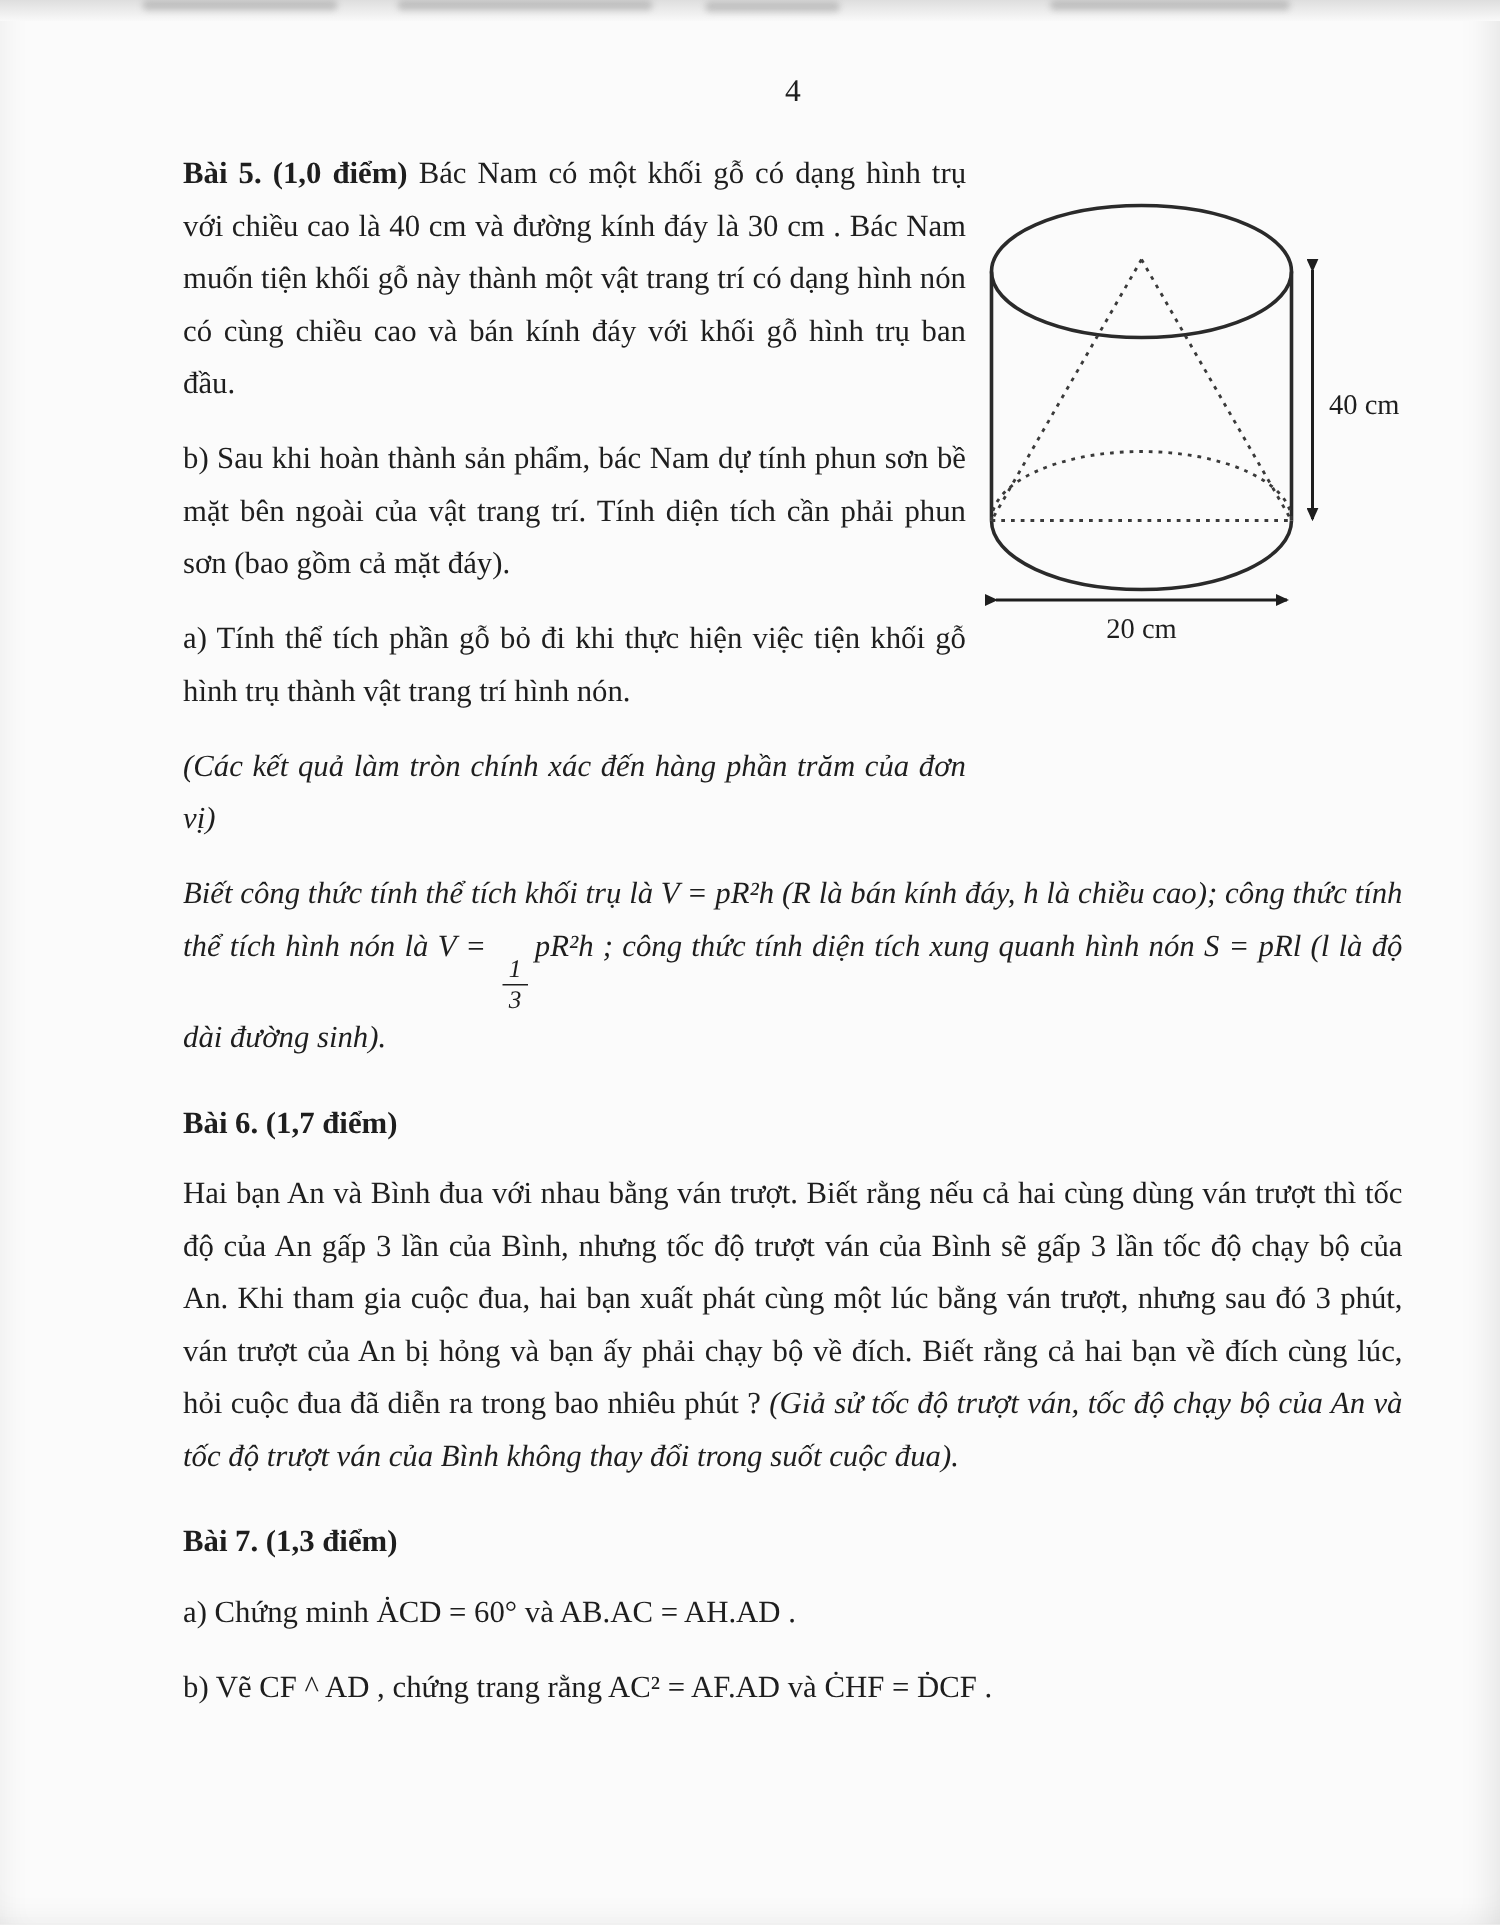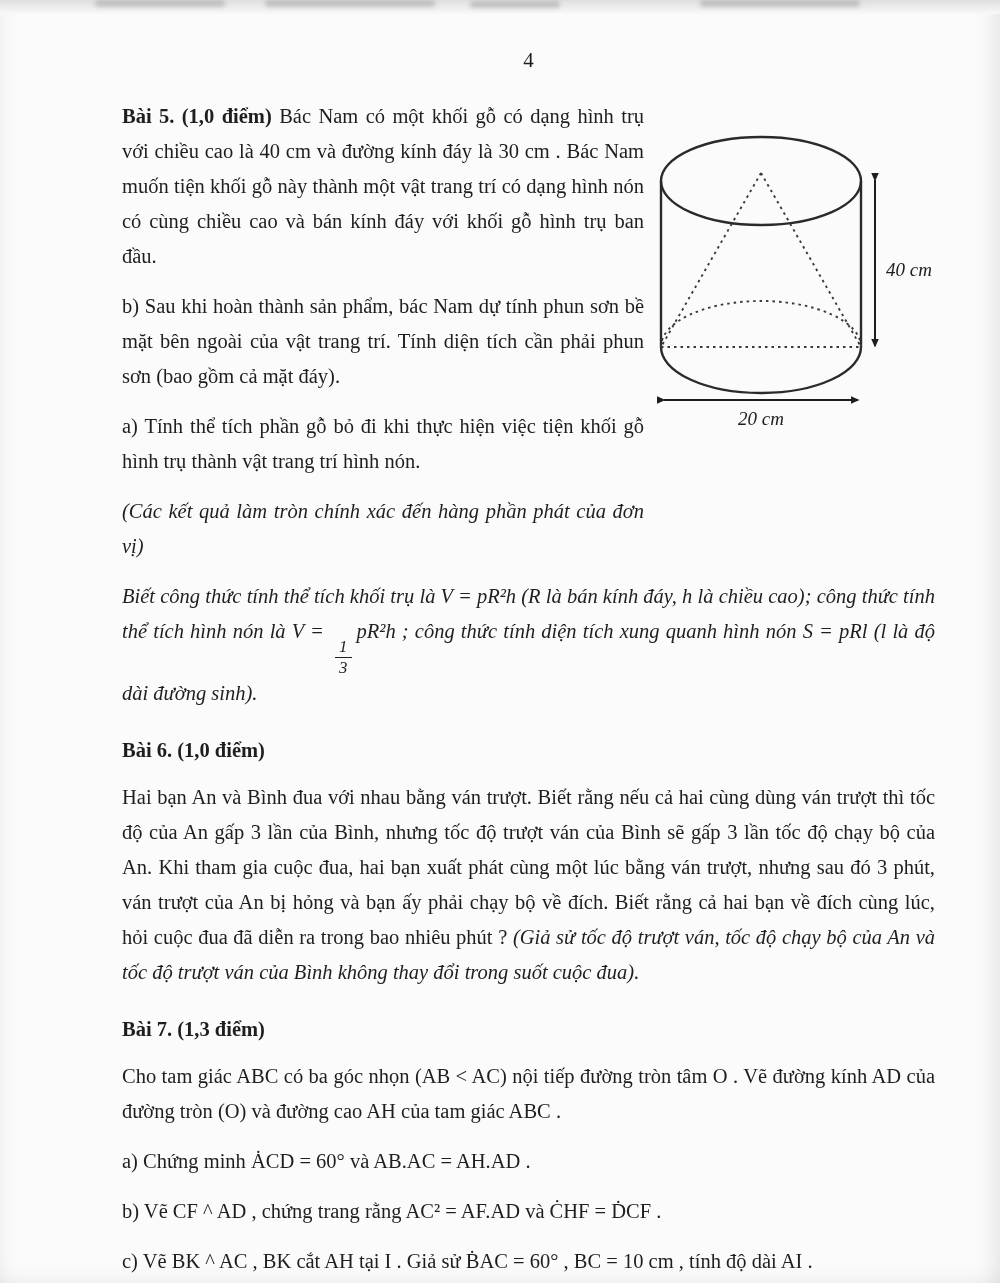--- a/index.html
+++ b/index.html
@@ -46,21 +46,21 @@
     line-height: 52px;
   }
   .frac {
     display: inline-flex; flex-direction: column; align-items: center;
     vertical-align: -14px; line-height: 1.05; font-size: 0.82em; margin: 0 5px;
   }
   .frac .num { border-bottom: 1.6px solid #1e1e1e; padding: 0 4px 1px 4px; }
   .frac .den { padding-top: 1px; }
   .p7-part { margin-bottom: 13px; }
   .p7-gap { margin-top: 26px; }
-  .diagram { position: absolute; left: 648px; top: 130px; width: 300px; height: 302px; font-style: italic; }
+  .diagram { position: absolute; left: 648px; top: 130px; width: 300px; height: 302px; }
   .diagram svg { display: block; }
   .diagram text {
     font-family: "Liberation Serif", "DejaVu Serif", serif;
     font-size: 19px; fill: #1e1e1e;
   }
 </style>
 </head>
 <body>
 
 <div class="page">
@@ -73,39 +73,37 @@
   </div>
 
   <div class="content">
 
     <div class="page-number">4</div>
 
     <section>
       <p class="para col-narrow"><strong>Bài 5. (1,0 điểm)</strong> <span>Bác Nam có một khối gỗ có dạng hình trụ với chiều cao là 40 cm  và đường kính đáy là 30 cm . Bác Nam muốn tiện khối gỗ này thành một vật trang trí có dạng hình nón có cùng chiều cao và bán kính đáy với khối gỗ hình trụ ban đầu.</span></p>
       <p class="para col-narrow">b) Sau khi hoàn thành sản phẩm, bác Nam dự tính phun sơn bề mặt bên ngoài của vật trang trí. Tính diện tích cần phải phun sơn (bao gồm cả mặt đáy).</p>
       <p class="para col-narrow">a) Tính thể tích phần gỗ bỏ đi khi thực hiện việc tiện khối gỗ hình trụ thành vật trang trí hình nón.</p>
-      <p class="para col-narrow italic">(Các kết quả làm tròn chính xác đến hàng phần phát của đơn vị)</p>
+      <p class="para col-narrow italic">(Các kết quả làm tròn chính xác đến hàng phần trăm của đơn vị)</p>
     </section>
 
     <p class="para italic formula"><span>Biết công thức tính thể tích khối trụ là V = pR²h (R  là bán kính đáy,  h là chiều cao); công thức tính thể tích hình nón là V = </span><span class="frac">
           <span class="num">1</span>
           <span class="den">3</span>
         </span><span>pR²h ; công thức tính diện tích xung quanh hình nón S = pRl (l là độ dài đường sinh).</span></p>
 
     <section>
-      <h3 class="bai-title">Bài 6. (1,0 điểm)</h3>
+      <h3 class="bai-title">Bài 6. (1,7 điểm)</h3>
       <p class="para"><span>Hai bạn An và Bình đua với nhau bằng ván trượt. Biết rằng nếu cả hai cùng dùng ván trượt thì tốc độ của An gấp 3 lần của Bình, nhưng tốc độ trượt ván của Bình sẽ gấp 3 lần tốc độ chạy bộ của An. Khi tham gia cuộc đua, hai bạn xuất phát cùng một lúc bằng ván trượt, nhưng sau đó 3 phút, ván trượt của An bị hỏng và bạn ấy phải chạy bộ về đích. Biết rằng cả hai bạn về đích cùng lúc, hỏi cuộc đua đã diễn ra trong bao nhiêu phút ? </span><em>(Giả sử tốc độ trượt ván, tốc độ chạy bộ của An và tốc độ trượt ván của Bình không thay đổi trong suốt cuộc đua).</em></p>
     </section>
 
     <section>
       <h3 class="bai-title p7-gap">Bài 7. (1,3 điểm)</h3>
-      <p class="para">Cho tam giác ABC  có ba góc nhọn (AB &lt; AC)  nội tiếp đường tròn tâm O . Vẽ đường kính AD  của đường tròn (O)  và đường cao AH  của tam giác ABC .</p>
       <p class="para p7-part p7-gap">a) Chứng minh ȦCD = 60° và AB.AC = AH.AD .</p>
       <p class="para p7-part p7-gap">b) Vẽ CF ^ AD , chứng trang rằng AC² = AF.AD  và ĊHF = ḊCF .</p>
-      <p class="para p7-part p7-gap">c) Vẽ BK ^ AC , BK  cắt AH  tại I . Giả sử ḂAC = 60° , BC = 10 cm , tính độ dài AI .</p>
     </section>
 
   </div>
 
   <div class="diagram">
     <svg width="300" height="302" viewBox="0 0 300 302">
       <defs>
         <marker id="arr" markerWidth="9" markerHeight="8" refX="7.5" refY="4" orient="auto" markerUnits="userSpaceOnUse">
           <path d="M0,0 L9,4 L0,8 z" fill="#1e1e1e"></path>
         </marker>

